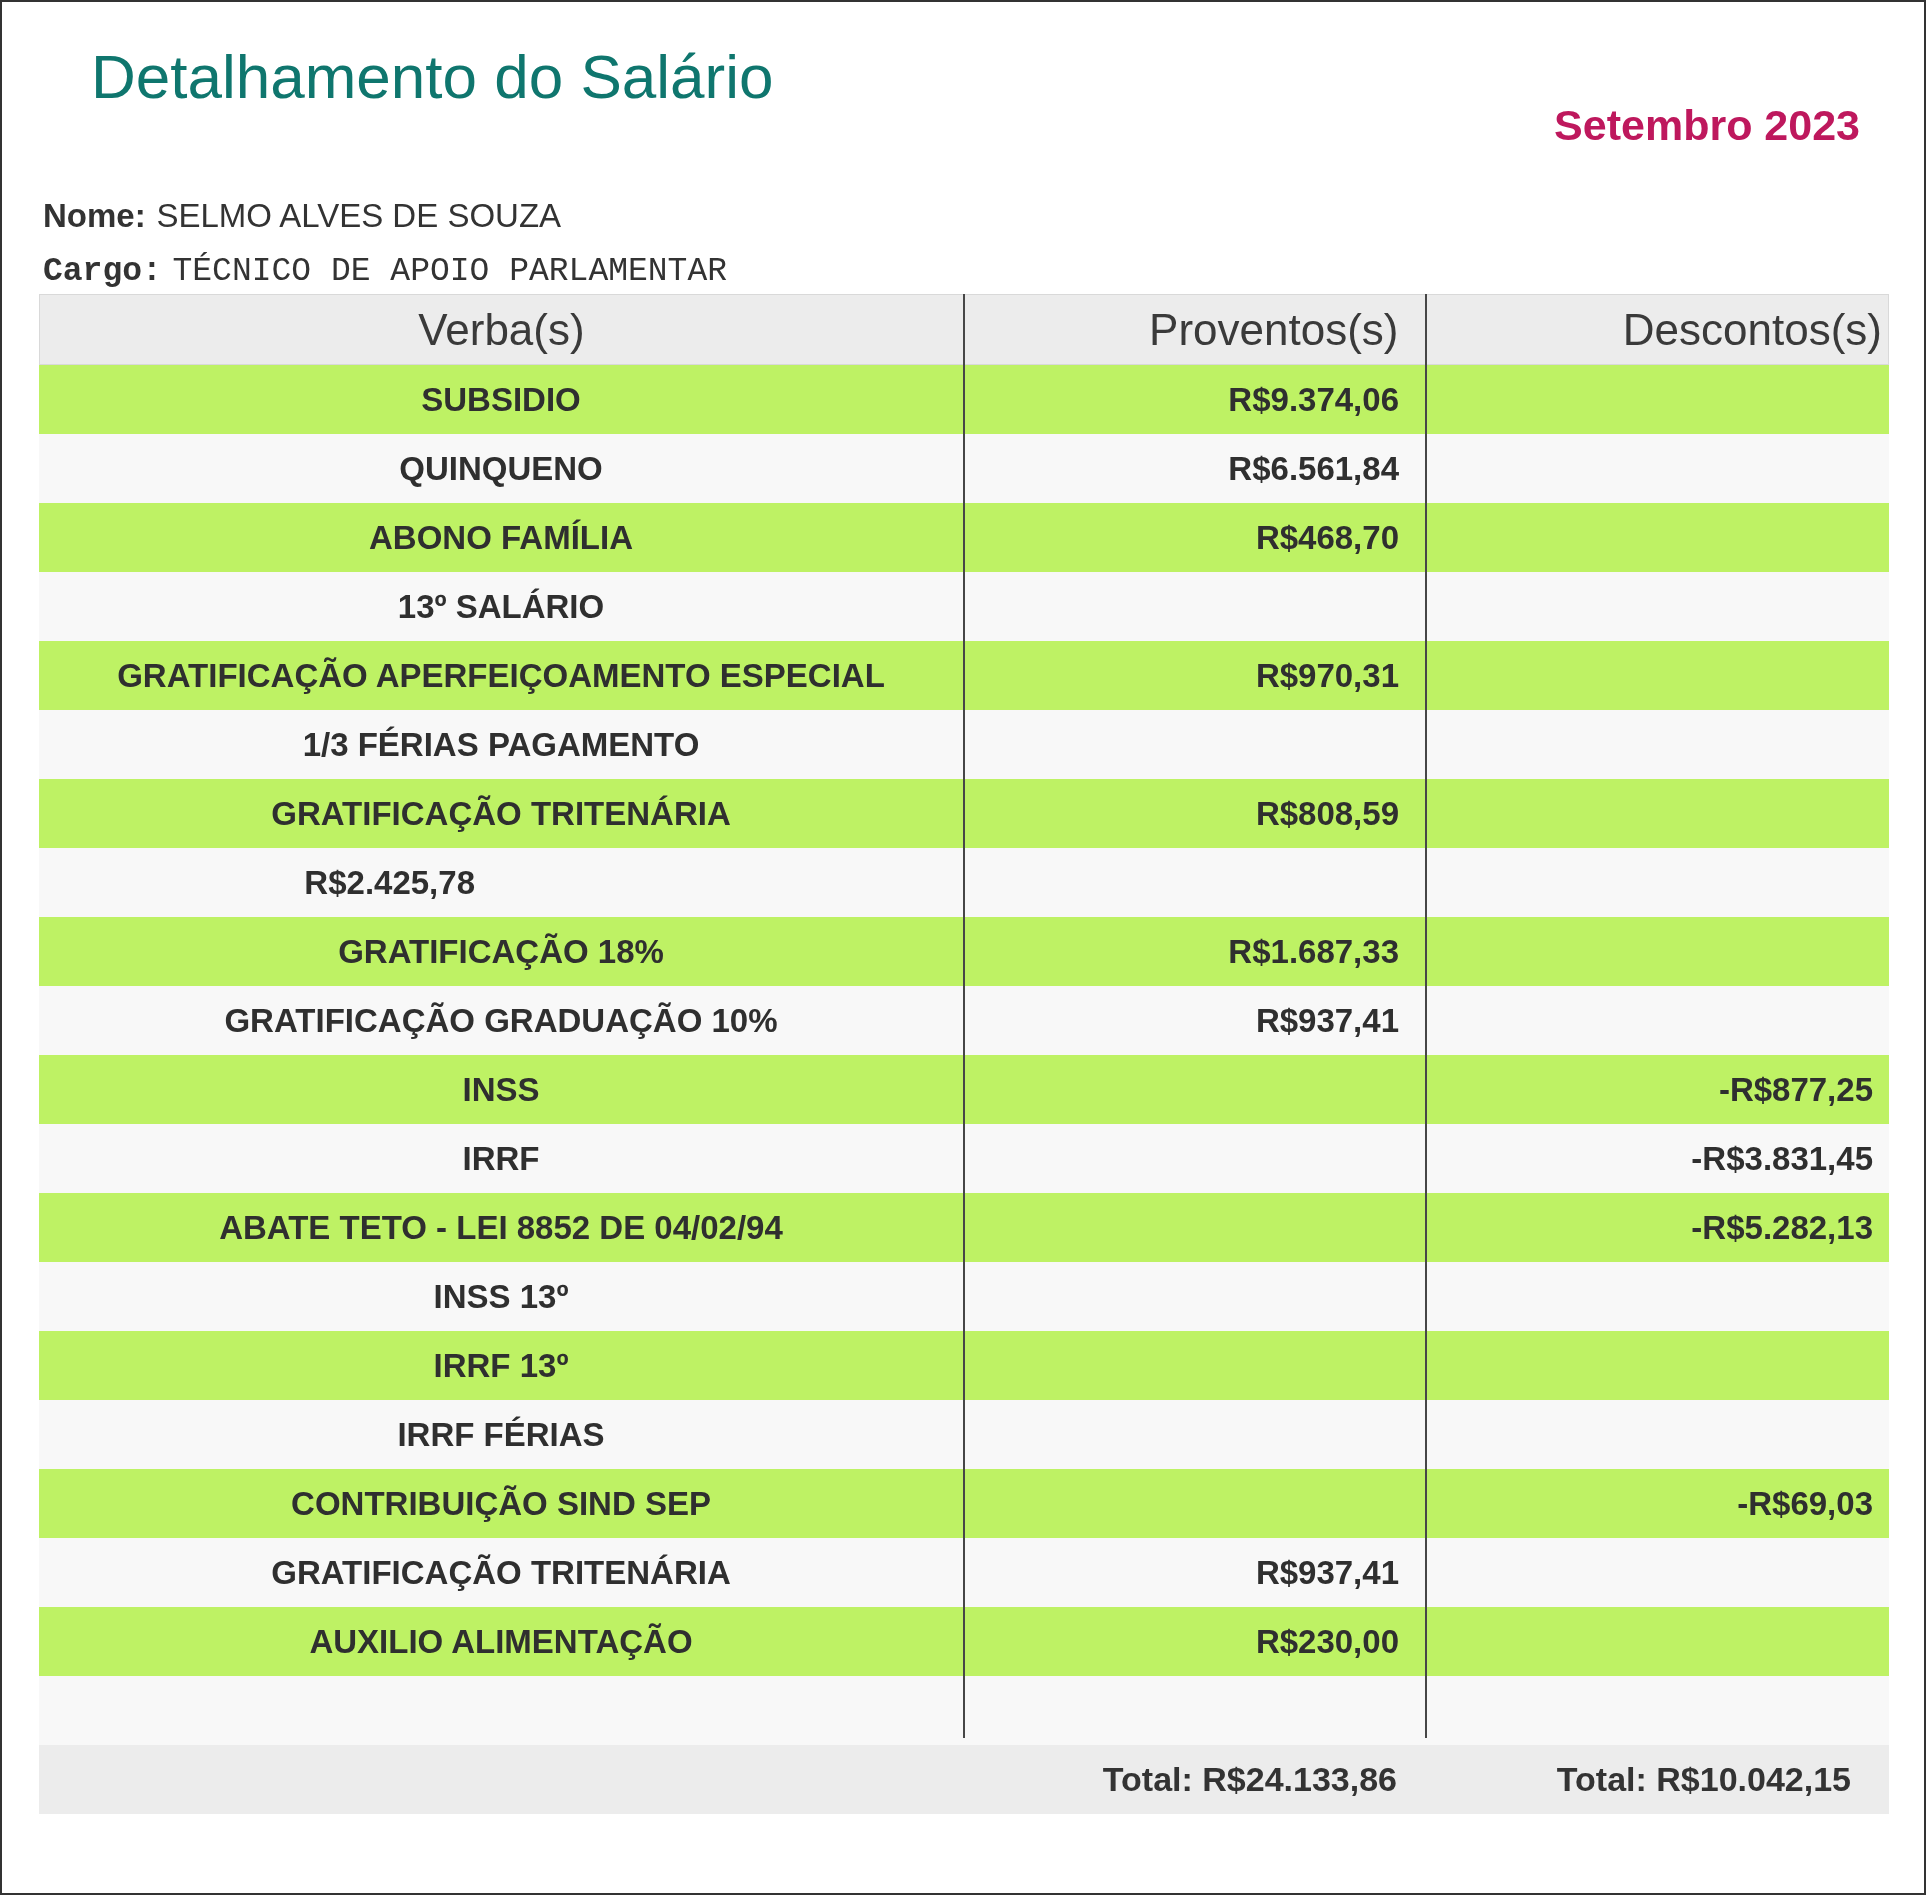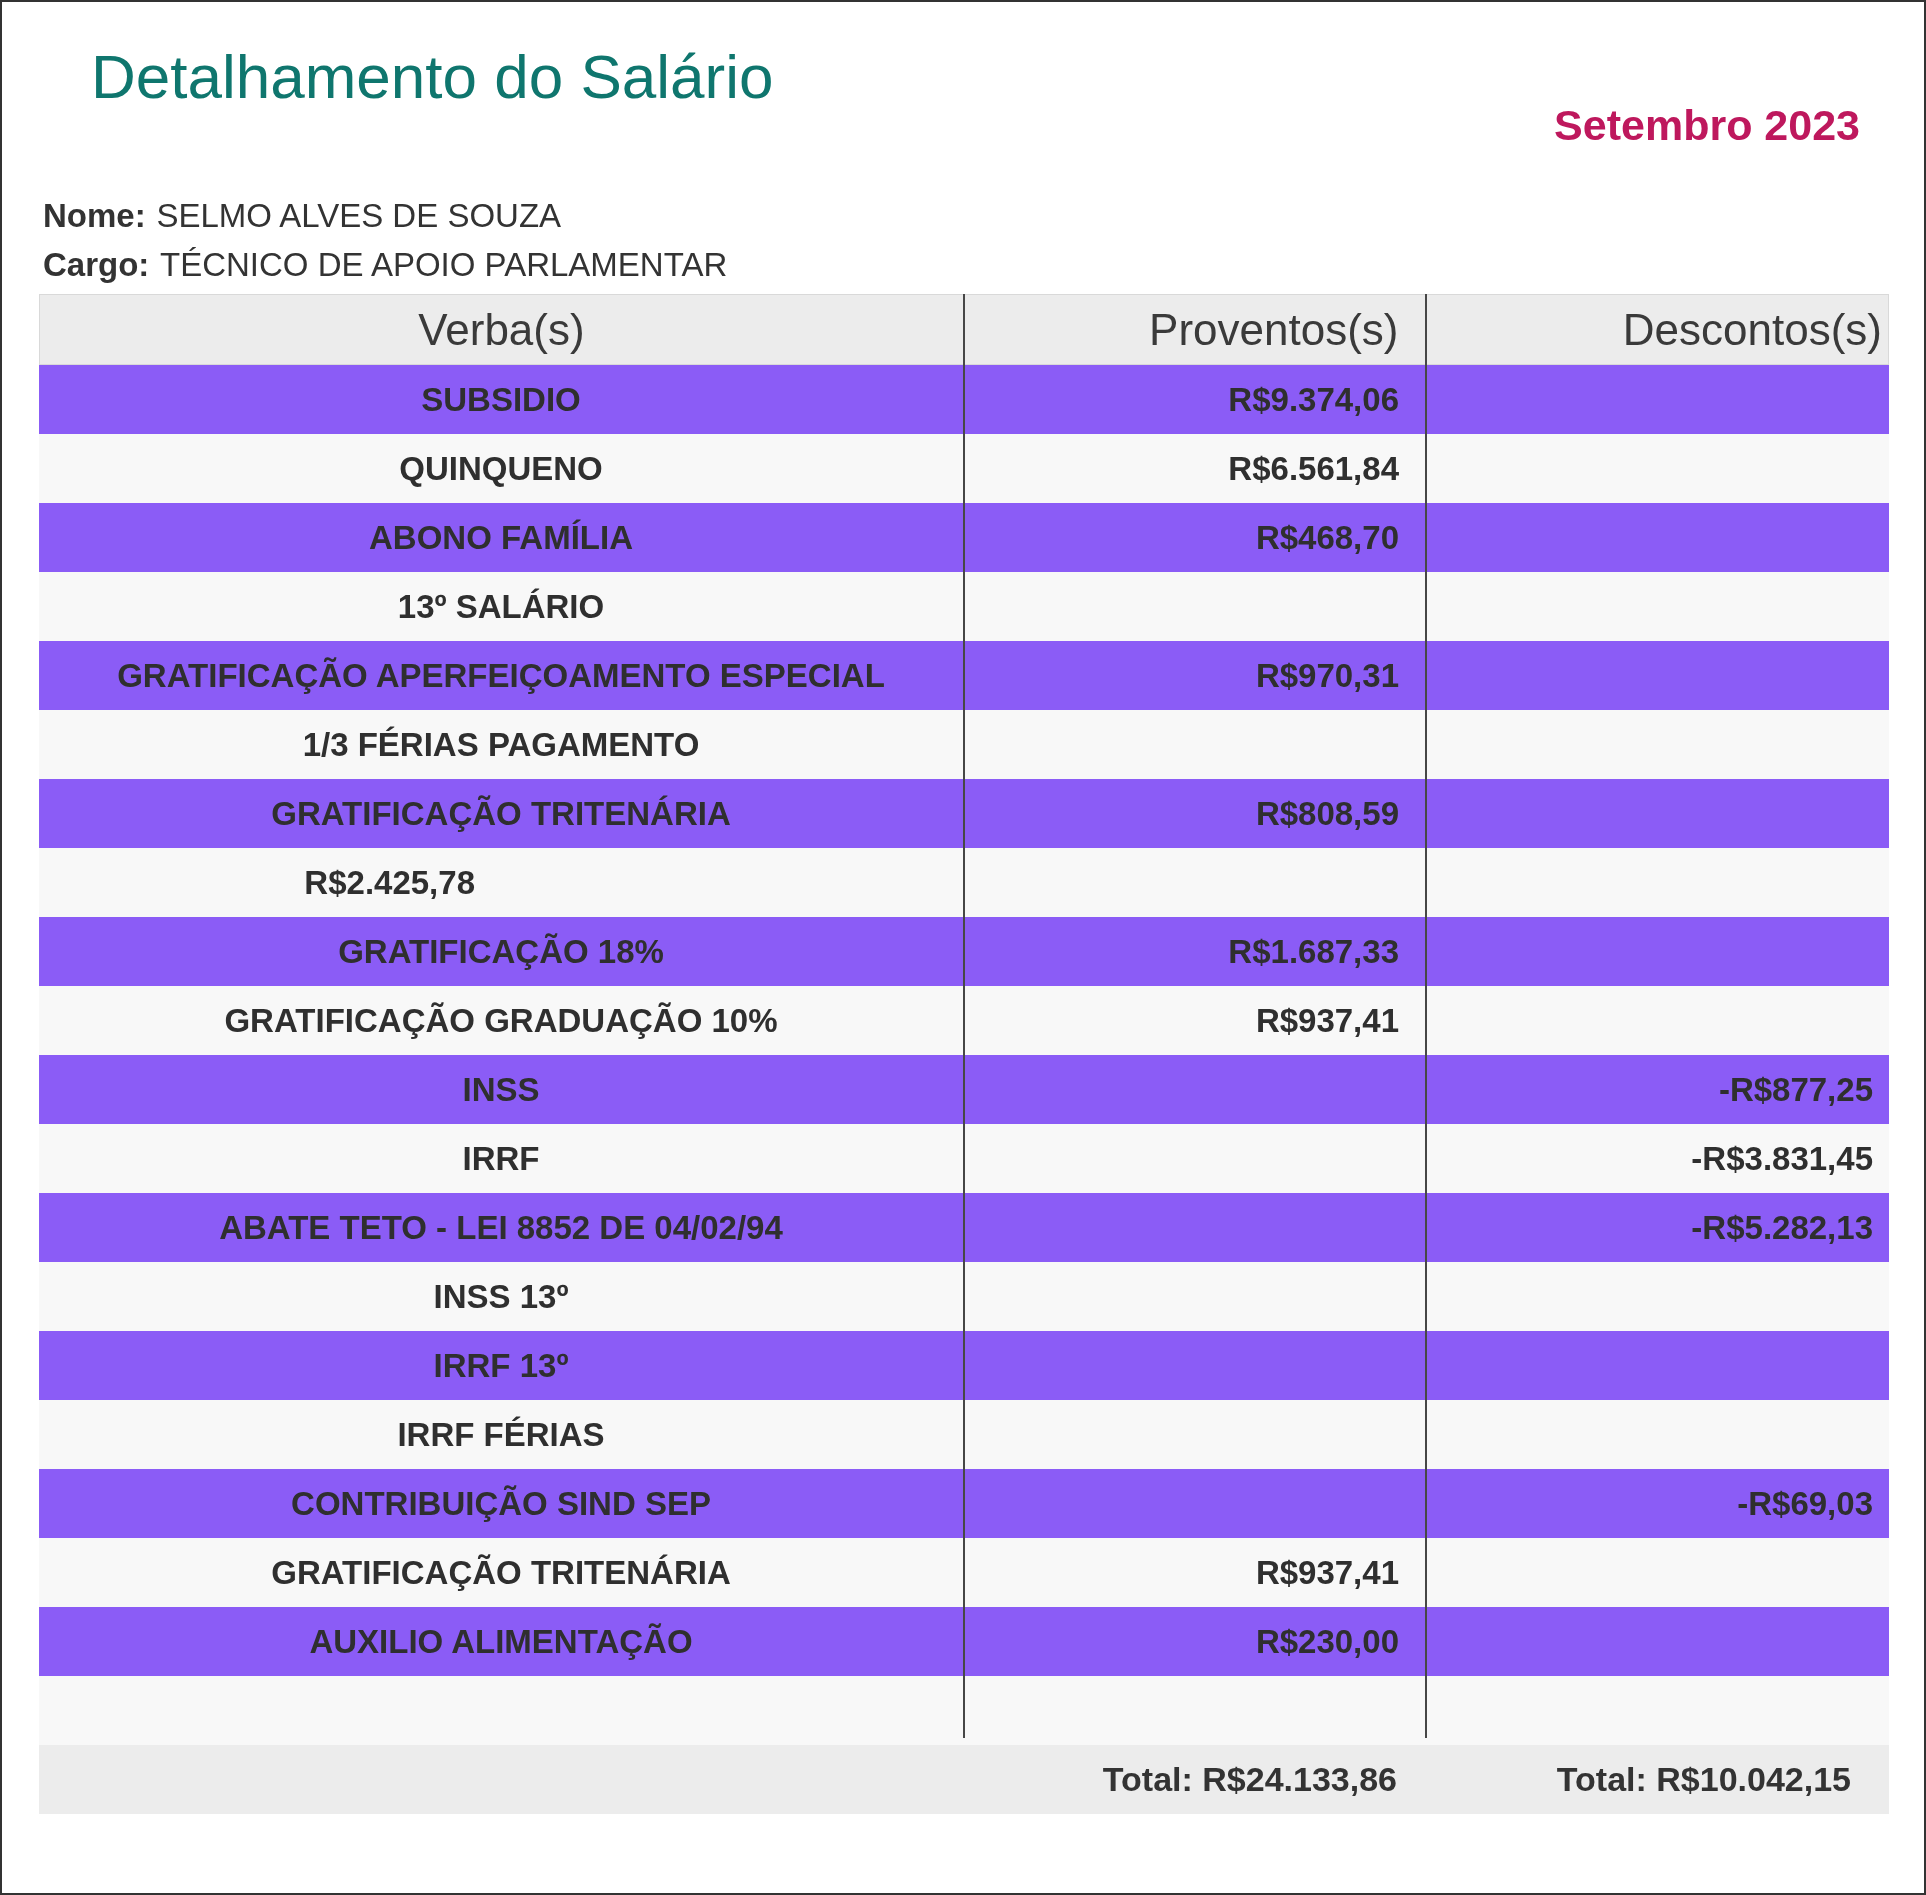--- a/index.html
+++ b/index.html
@@ -23,36 +23,36 @@
     position:absolute;right:64px;top:60px;
     font-size:43px;font-weight:bold;line-height:1.1;color:#be185d;
     white-space:nowrap;
     margin-top:40px;
   }
   .meta-line{
     position:absolute;left:41px;
     font-size:33px;line-height:1.2;color:#333333;white-space:nowrap;
   }
   .meta-name{top:194px;}
-  .meta-role{top:243px;}
+  .meta-role{top:250px;font-family:Liberation Mono, monospace;}
   .meta-label{font-weight:bold;margin-right:10.7px;}
   .salary-table{
     position:absolute;left:37px;top:292px;width:1850px;
   }
   .thead{
     display:flex;height:71px;align-items:center;
     background:#ececec;
     border:0.6px solid #d9d9d9;
     box-sizing:border-box;
     font-size:44px;color:#3a3a3a;font-weight:normal;
   }
   .trow{
     display:flex;height:69px;align-items:center;
     font-size:33px;font-weight:bold;color:#2f2f2f;
-    background:#8b5cf6;
+    background:#bef264;
   }
   .trow:nth-child(even){background:#f8f8f8;}
   .c1{width:924px;box-sizing:border-box;text-align:center;}
   .c2{width:463px;box-sizing:border-box;text-align:right;padding-right:27px;}
   .c3{width:463px;box-sizing:border-box;text-align:right;padding-right:16px;}
   .thead .c3{padding-right:6px;}
   .divider{
     position:absolute;top:0;width:1.8px;height:1444px;
     background:#474747;
   }

